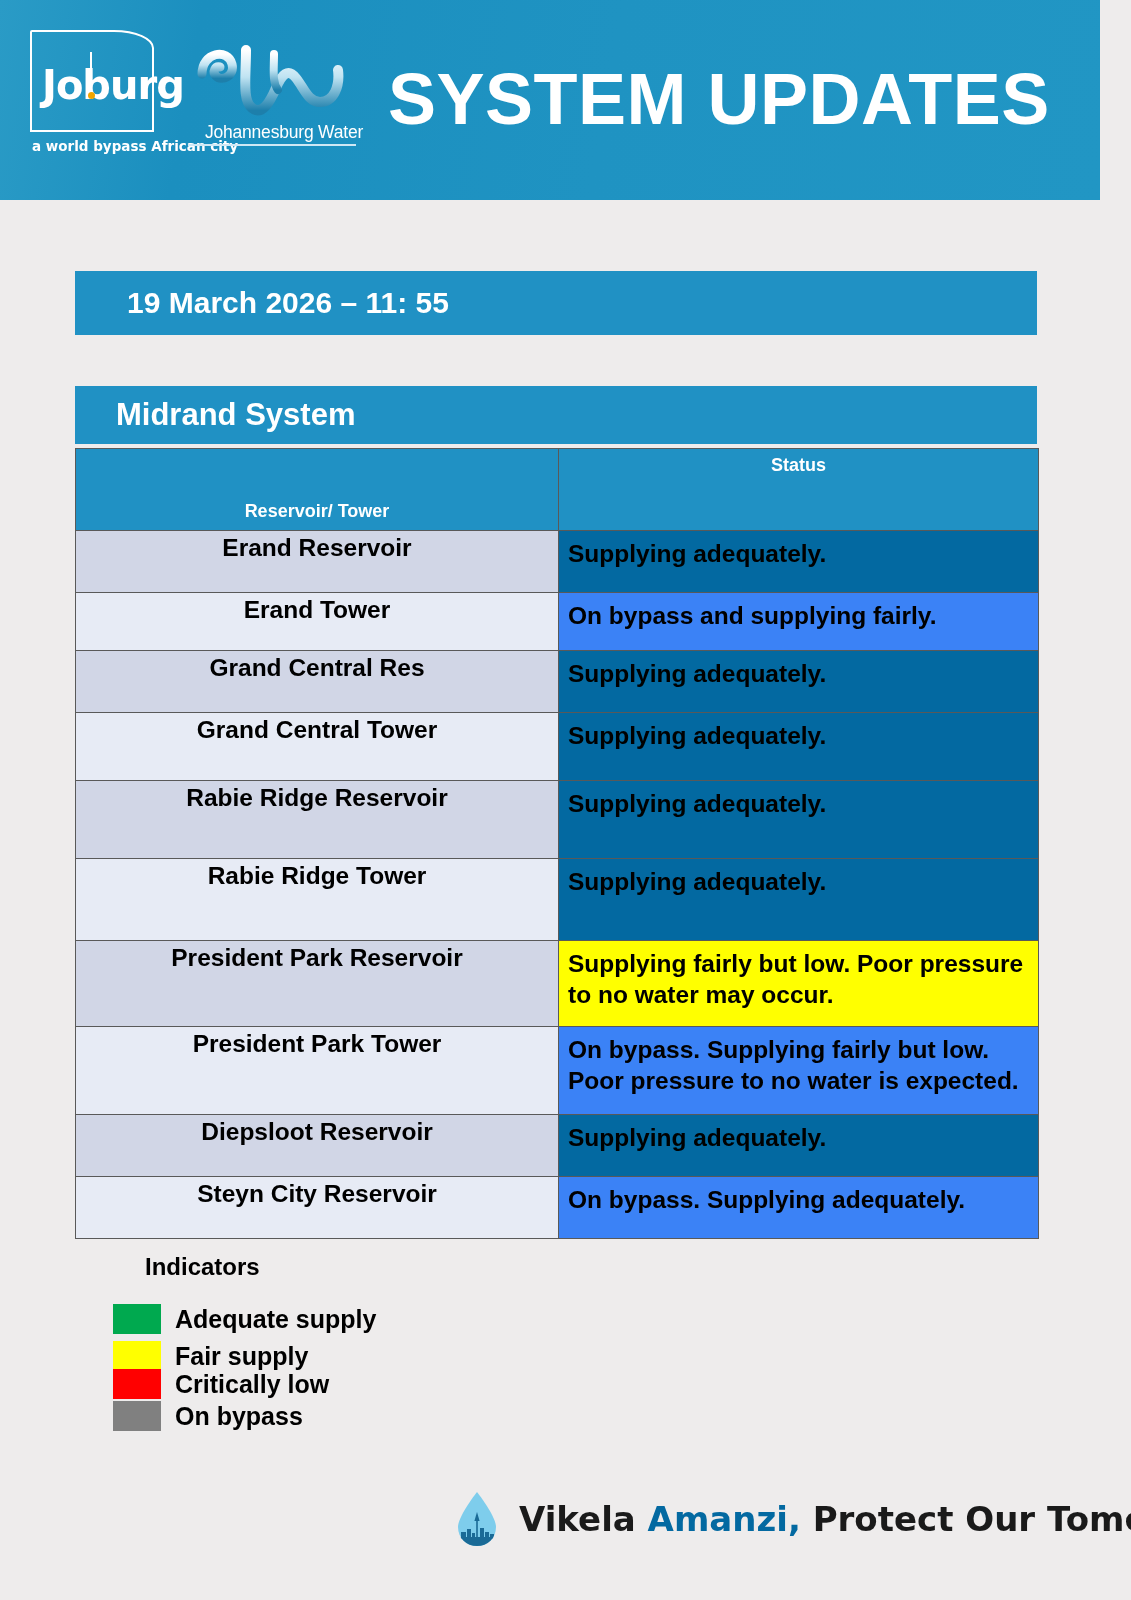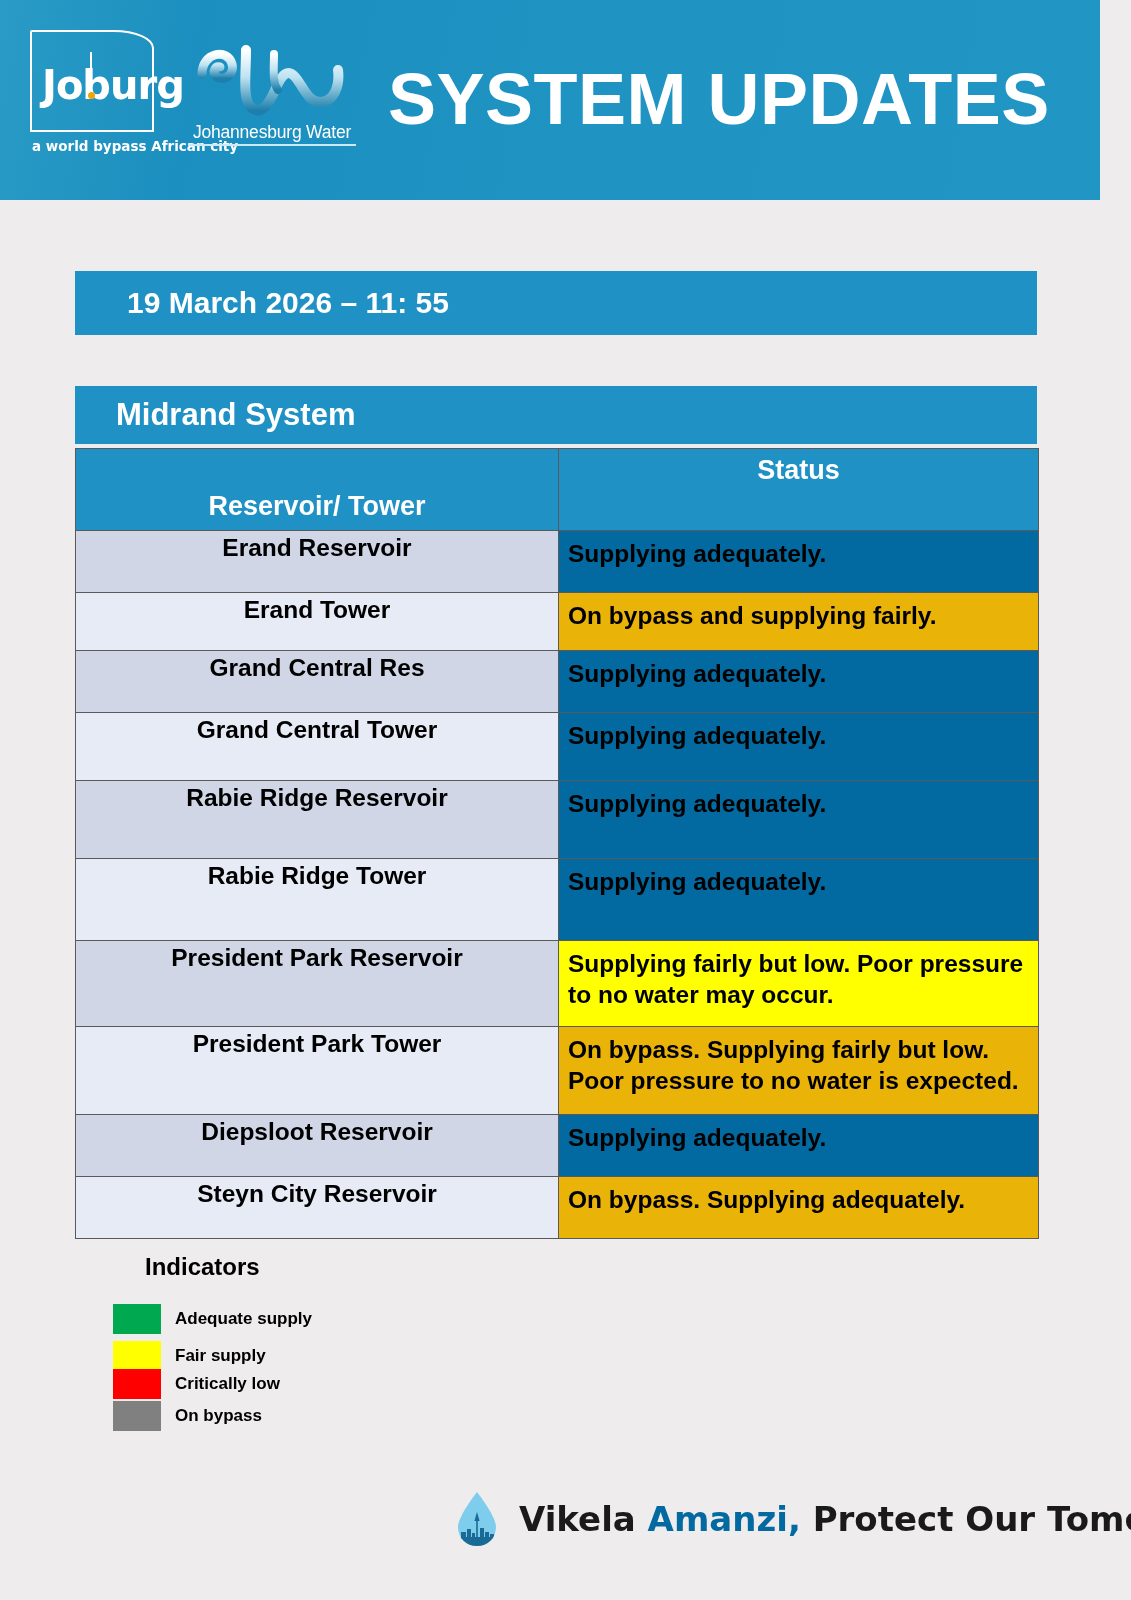--- a/index.html
+++ b/index.html
@@ -86,21 +86,21 @@
   #jw-logo {
     position: absolute;
     left: 188px;
     top: 44px;
     width: 168px;
     height: 112px;
   }
   #jw-logo .jw-mark { position: absolute; left: 0; top: 0; }
   #jw-logo .jw-name {
     position: absolute;
-    left: 0; top: 78px;
+    left: 12px; top: 78px;
     width: 168px;
     text-align: center;
     font-size: 17.5px;
     color: #ffffff;
     font-family: "Liberation Sans", sans-serif;
     letter-spacing: -0.2px;
   }
   #jw-logo .jw-rule {
     position: absolute;
     left: 0; top: 100px;
@@ -159,21 +159,21 @@
 
   #status-table th,
   #status-table td {
     border: 1px solid #595959;
     padding: 0;
   }
 
   #status-table thead th {
     background: #2091c4;
     color: #ffffff;
-    font-size: 27px;
+    font-size: 18px;
     font-weight: bold;
     height: 82px;
   }
   #status-table th.th-name {
     vertical-align: bottom;
     text-align: center;
     padding-bottom: 8px;
   }
   #status-table th.th-status {
     vertical-align: top;
@@ -196,21 +196,21 @@
     text-align: left;
     vertical-align: top;
     font-size: 24.5px;
     font-weight: bold;
     color: #000000;
     padding: 7px 8px 0 9px;
     line-height: 1.27;
   }
   .st-green  { background: #0369a1; }
   .st-yellow { background: #ffff00; }
-  .st-grey   { background: #eab308; }
+  .st-grey   { background: #3b82f6; }
 
   
   #indicators {
     position: absolute;
     left: 113px;
     top: 1253px;
     width: 420px;
   }
   #indicators-title {
     position: absolute;
@@ -226,21 +226,21 @@
     display: flex;
     align-items: center;
   }
   .legend-swatch {
     width: 48px;
     height: 30px;
     flex: none;
   }
   .legend-label {
     margin-left: 14px;
-    font-size: 17px;
+    font-size: 25px;
     font-weight: bold;
     color: #000000;
     white-space: nowrap;
   }
   #legend-0 { top: 51px; }
   #legend-1 { top: 88px; }
   #legend-2 { top: 116px; }
   #legend-3 { top: 148px; }
 
   

